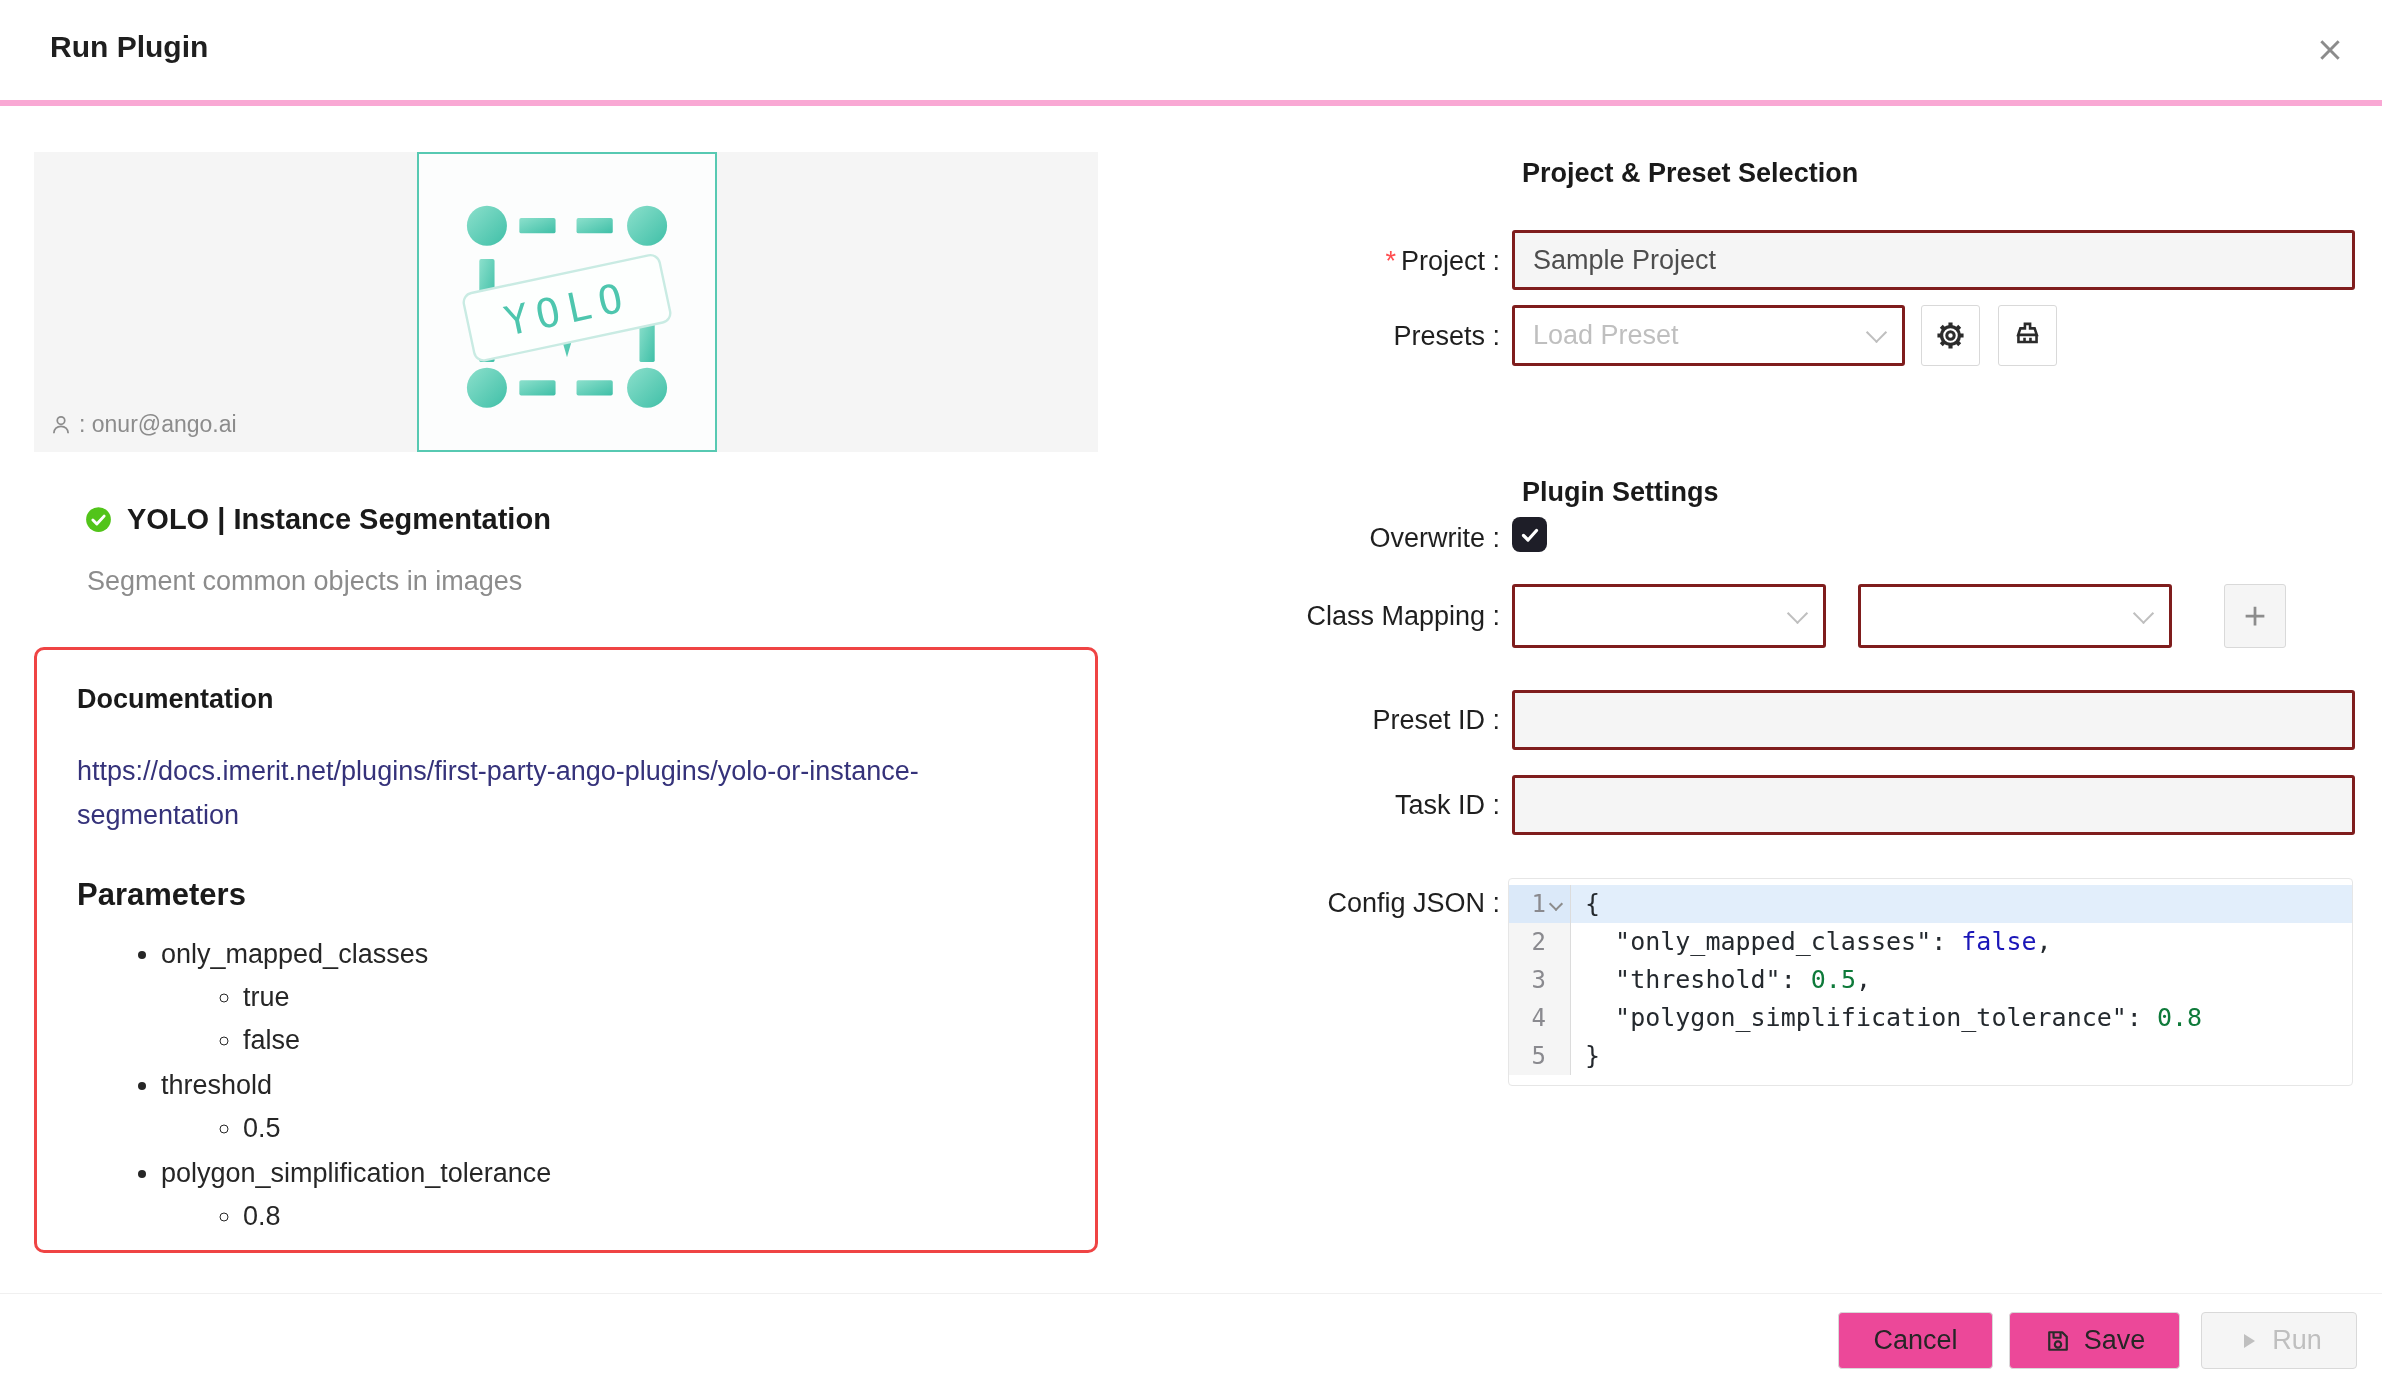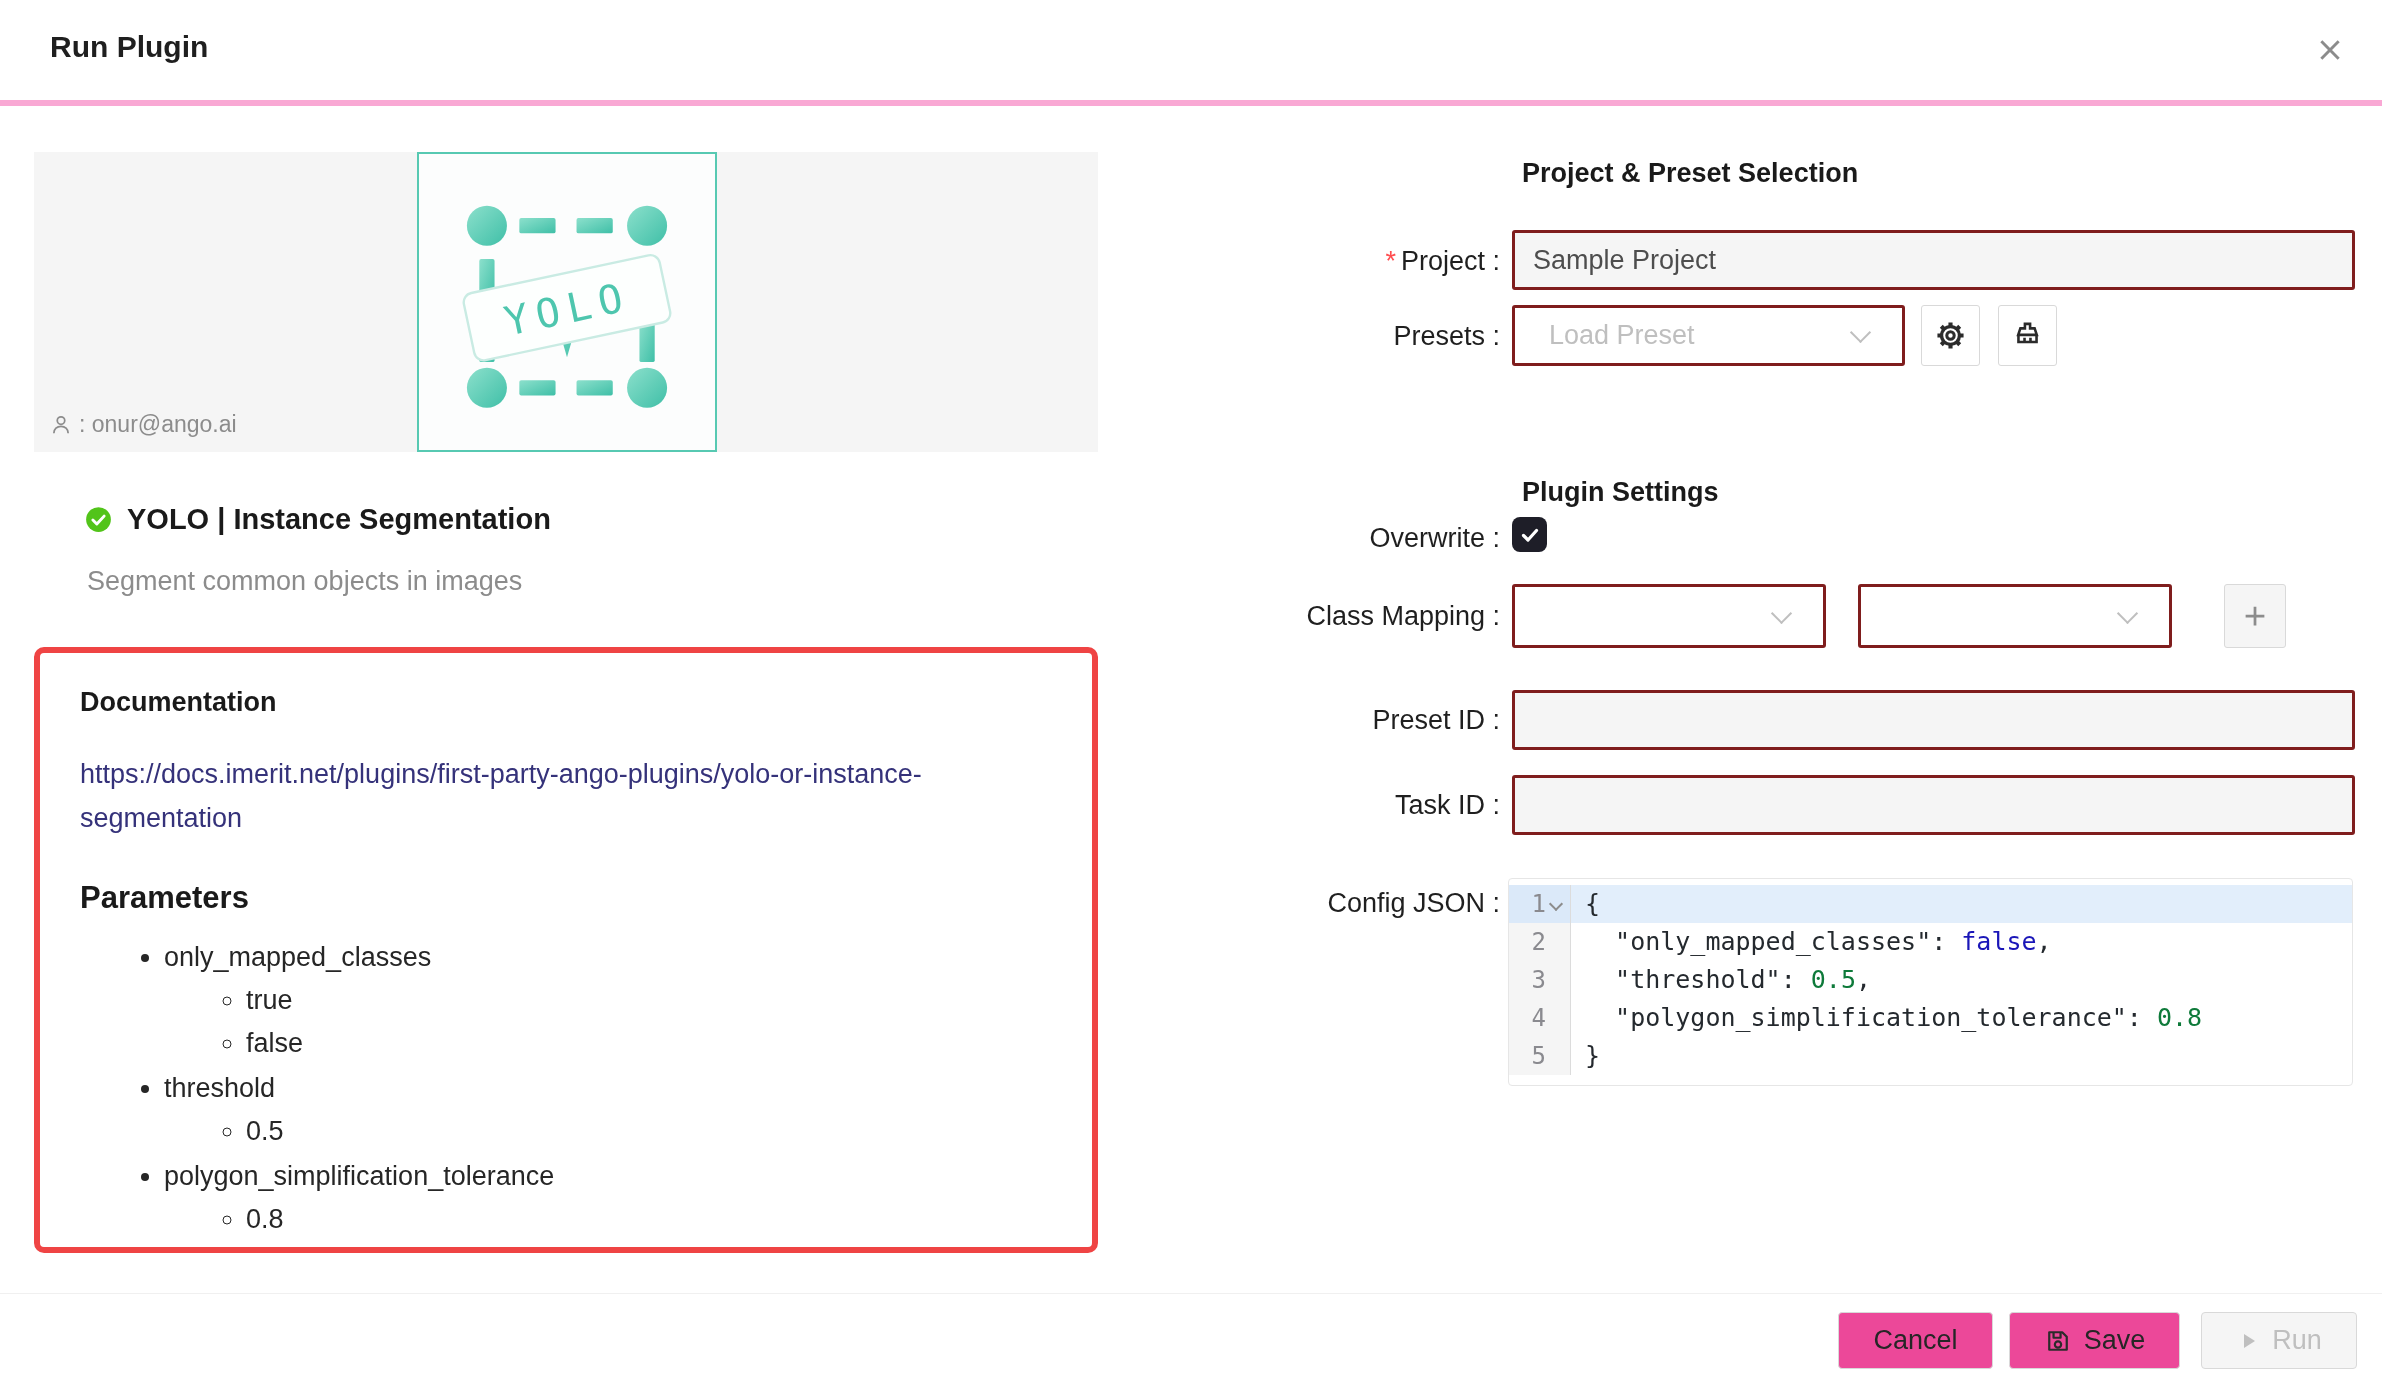--- a/index.html
+++ b/index.html
@@ -13,37 +13,37 @@
 
   
   .preview-box{position:absolute;left:34px;top:152px;width:1064px;height:300px;background:#f5f5f5;}
   .thumb{position:absolute;left:383px;top:0;width:300px;height:300px;background:#fcfdfd;border:2px solid #57c9b2;box-sizing:border-box;display:flex;align-items:center;justify-content:center;}
   .author{position:absolute;left:16px;bottom:14px;display:flex;align-items:center;gap:7px;color:#8c8c8c;font-size:23px;}
 
   .plugin-title-row{position:absolute;left:85px;top:503px;display:flex;align-items:center;gap:15px;}
   .plugin-name{font-size:29px;font-weight:bold;color:#1a1a1a;}
   .plugin-desc{position:absolute;left:87px;top:566px;font-size:27px;color:#8c8c8c;}
 
-  .doc-box{position:absolute;left:34px;top:647px;width:1064px;height:606px;border:6px solid #ef4444;border-radius:10px;box-sizing:border-box;padding:28px 40px;background:#fff;}
+  .doc-box{position:absolute;left:34px;top:647px;width:1064px;height:606px;border:3px solid #ef4444;border-radius:10px;box-sizing:border-box;padding:28px 40px;background:#fff;}
   .doc-heading{font-size:27px;font-weight:bold;color:#1a1a1a;margin:6px 0 0 0;}
   .doc-link{display:block;margin-top:34px;font-size:27px;line-height:44px;color:#35327a;text-decoration:none;word-break:break-word;width:94%;}
   .params-heading{font-size:31px;font-weight:bold;color:#1a1a1a;margin:40px 0 0 0;}
   ul.params{margin:26px 0 0 0;padding-left:84px;font-size:27px;color:#262626;list-style:disc;}
   ul.params > li{margin-bottom:14px;}
   ul.param-sub{list-style:circle;padding-left:82px;margin:12px 0 12px 0;}
   ul.param-sub li{margin-bottom:12px;}
 
   
   .sec-title{position:absolute;font-size:27px;font-weight:bold;color:#1a1a1a;}
   .row-label{position:absolute;font-size:27px;color:#1f1f1f;text-align:right;left:1090px;width:410px;}
   .req{color:#ff4d4f;margin-right:5px;}
   .field{position:absolute;box-sizing:border-box;border:3px solid #7f1d1d;border-radius:3px;display:flex;align-items:center;font-size:27px;}
   .field.disabled{background:#f5f5f5;}
   input.text-input{width:100%;height:100%;border:none;background:transparent;outline:none;font-size:27px;color:#4d4d4d;padding:0 18px;font-family:"Liberation Sans",sans-serif;}
-  .select{background:#fff;padding:0 34px;justify-content:space-between;cursor:pointer;}
+  .select{background:#fff;padding:0 18px;justify-content:space-between;cursor:pointer;}
   .select .placeholder{color:#bfbfbf;}
   .chev{width:13px;height:13px;border-right:2px solid #bfbfbf;border-bottom:2px solid #bfbfbf;transform:rotate(45deg);margin-top:-6px;flex:none;}
   .icon-btn{position:absolute;box-sizing:border-box;background:#fff;border:1px solid #d9d9d9;border-radius:3px;display:flex;align-items:center;justify-content:center;cursor:pointer;padding:0;}
   .icon-btn.gray{background:#f5f5f5;}
   .checkbox{position:absolute;left:1512px;top:517px;width:35px;height:35px;border-radius:8px;background:#1e1e28;display:flex;align-items:center;justify-content:center;cursor:pointer;}
 
   
   .editor{position:absolute;left:1508px;top:878px;width:845px;height:208px;border:1px solid #e6e6e6;border-radius:4px;box-sizing:border-box;overflow:hidden;background:#fff;font-family:"DejaVu Sans Mono",monospace;font-size:25px;padding-top:6px;}
   .code-row{display:flex;height:38px;line-height:38px;}
   .code-row.active{background:#e2eefb;}

